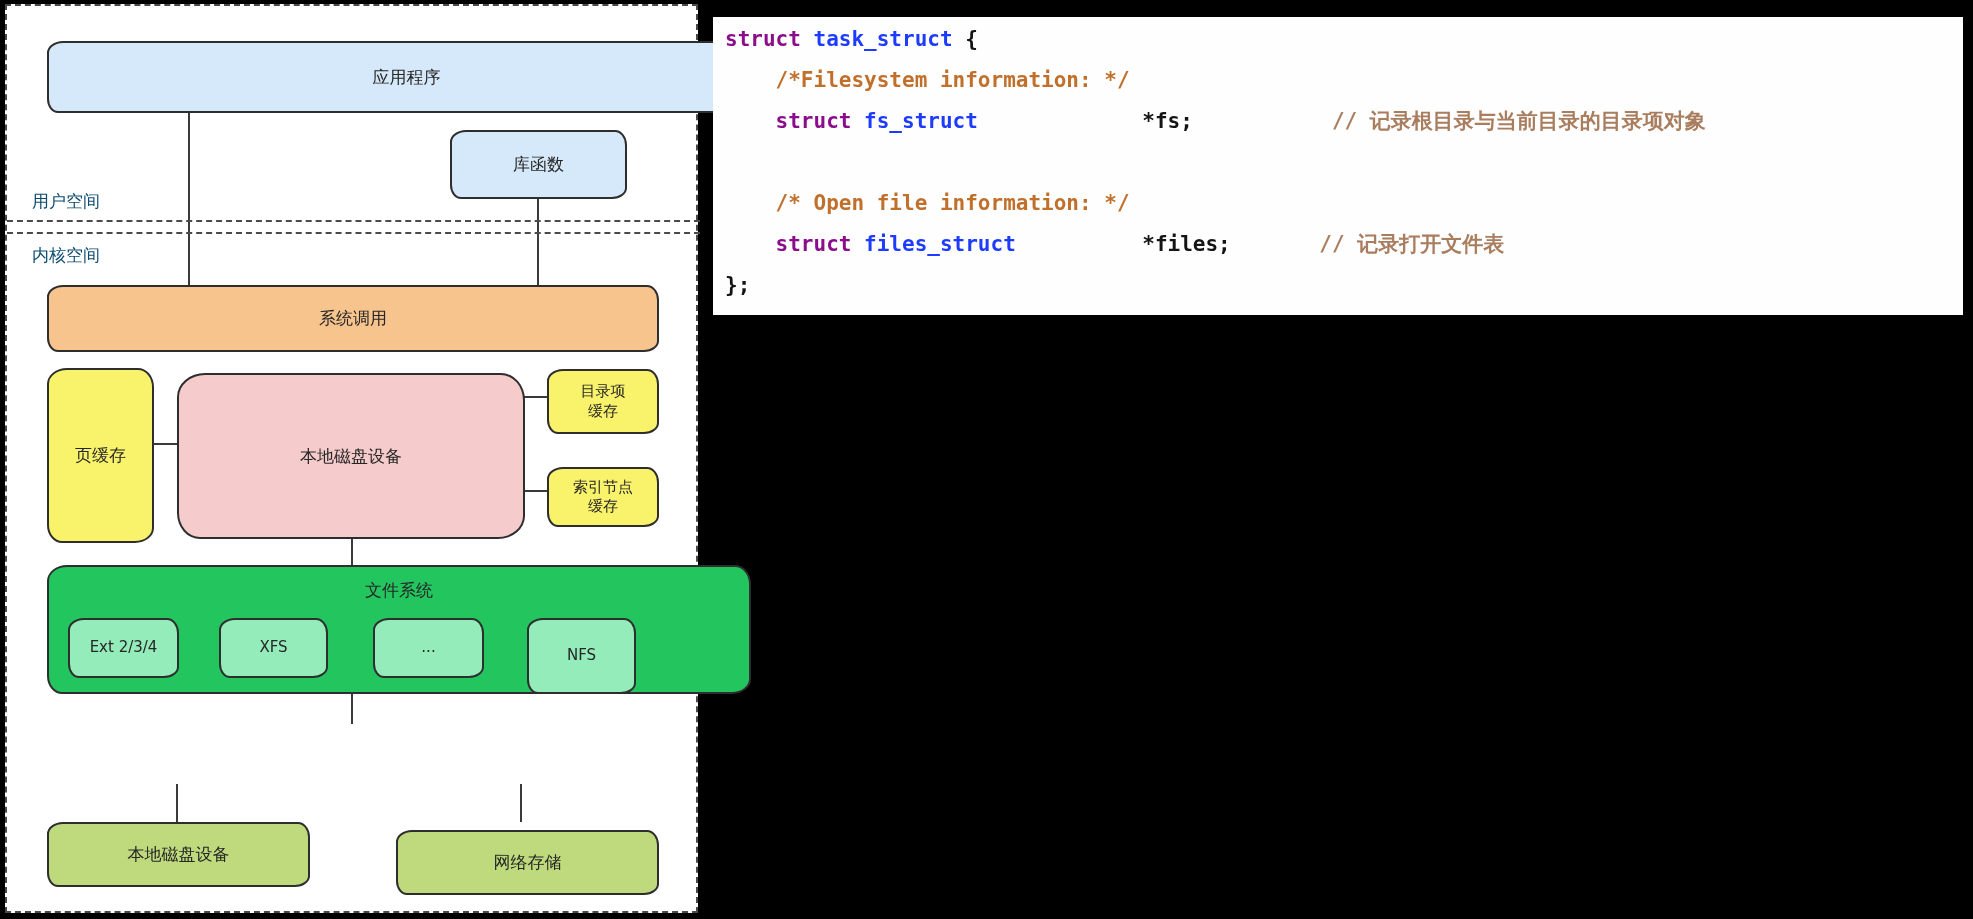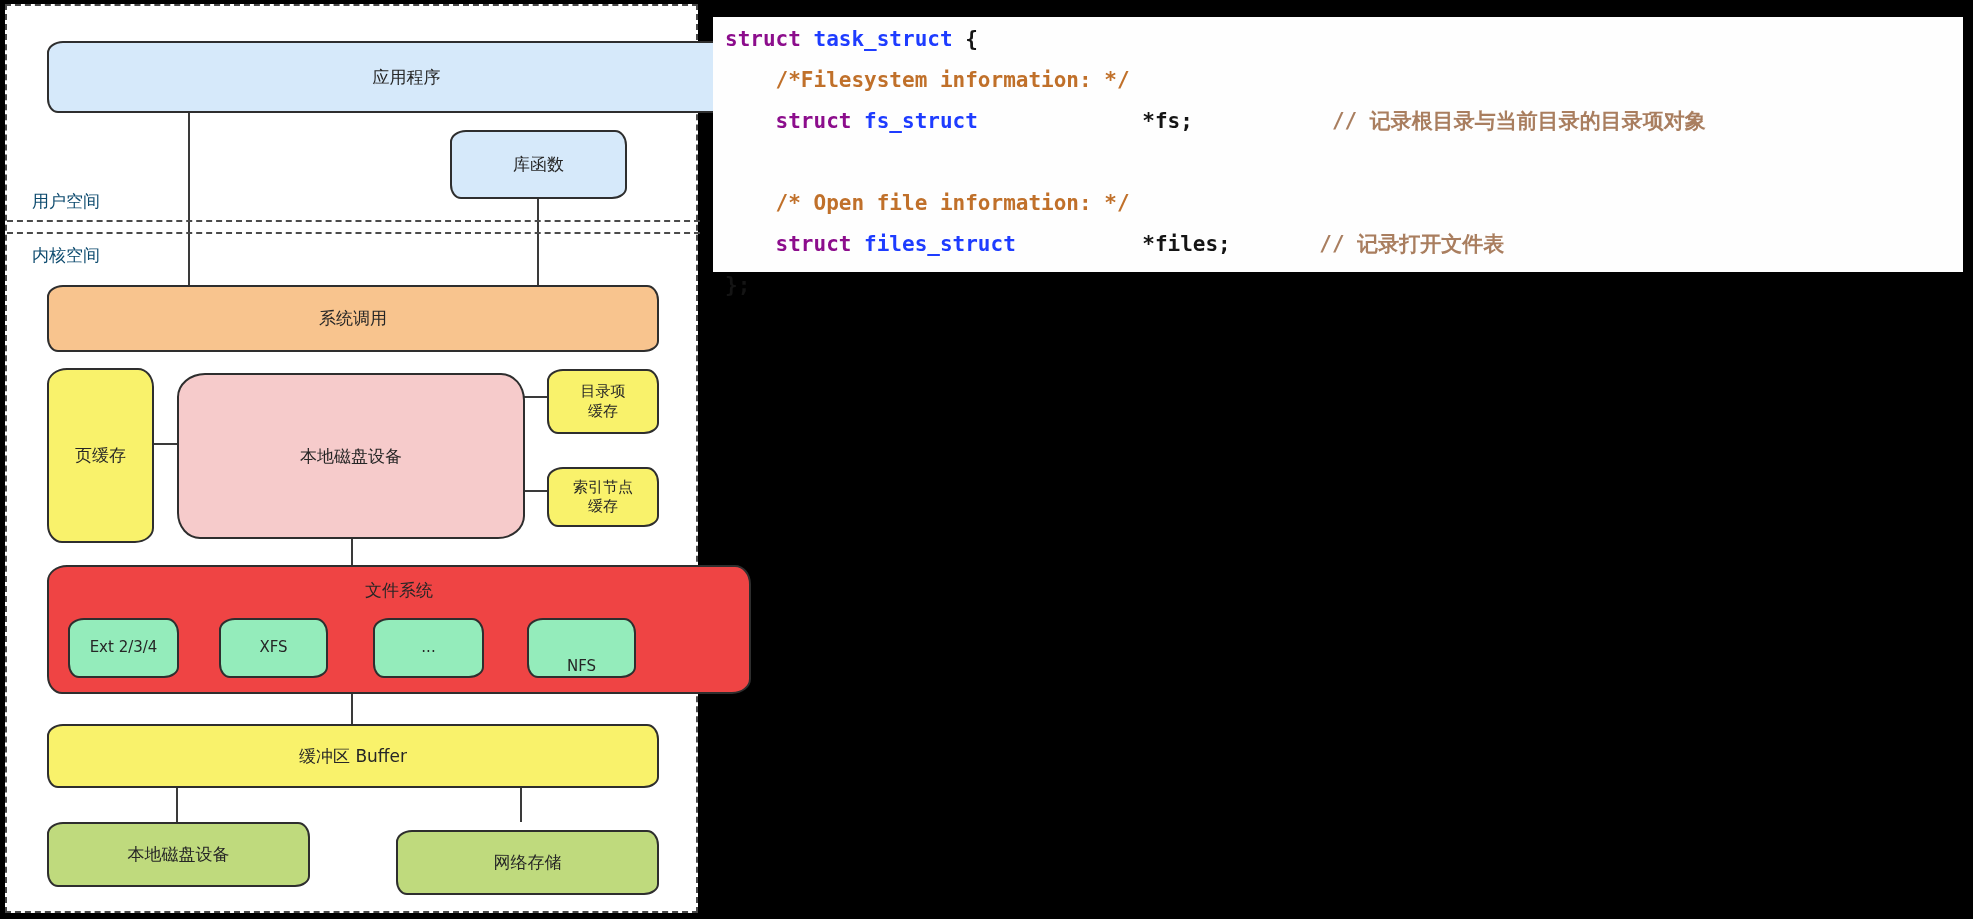--- a/index.html
+++ b/index.html
@@ -15,21 +15,21 @@
   .radB{border-radius:20px 16px 19px 15px / 16px 19px 15px 18px;}
   .radC{border-radius:28px 24px 27px 23px / 24px 27px 23px 26px;}
   .space-label{position:absolute;color:#0c4a6e;font-size:17px;font-family:Liberation Mono, monospace;}
   .dash-line{position:absolute;left:0;width:693px;height:0;border-top:2px dashed #4a4a4a;}
   .vline{position:absolute;width:0;border-left:2px solid #3a3a3a;}
   .hline{position:absolute;height:0;border-top:2px solid #3a3a3a;}
   .fs-title{position:absolute;left:0;top:12px;width:100%;text-align:center;
     color:#262626;font-size:17px;}
   .small-text{font-size:15px;}
   
-  .code-panel{position:absolute;left:713px;top:17px;width:1250px;height:255px;
+  .code-panel{position:absolute;left:713px;top:17px;width:1250px;height:298px;
     background:#fefefe;box-sizing:border-box;padding:2px 0 0 12px;
     font-family:"DejaVu Sans Mono","Liberation Mono",monospace;
     font-size:21px;font-weight:700;}
   .cl{white-space:pre;line-height:41px;height:41px;}
   .kw{color:#8c0d8c;}
   .typ{color:#1e3cff;}
   .pln{color:#141414;}
   .cmt-block{color:#c0702a;text-align:right;}
   .cmt-line{color:#a97e5f;}
 </style>
@@ -82,39 +82,36 @@
       </span>
     </div>
 
     <div class="dbox radA small-text" style="left: 540px; top: 461px; width: 112px; height: 60px; background-color: rgb(249, 242, 107);">
       <span>
         <span>索引节点</span><br>
         <span>缓存</span>
       </span>
     </div>
 
-    <div class="dbox radB" style="left: 40px; top: 559px; width: 704px; height: 129px; background-color: #ef4444;">
+    <div class="dbox radB" style="left: 40px; top: 559px; width: 704px; height: 129px; background-color: #22c55e;">
       <div class="fs-title">文件系统</div>
     </div>
     <div class="dbox radA small-text" style="left: 61px; top: 612px; width: 111px; height: 60px; background-color: rgb(148, 236, 187);">
       <span>Ext 2/3/4</span>
     </div>
     <div class="dbox radA small-text" style="left: 212px; top: 612px; width: 109px; height: 60px; background-color: rgb(148, 236, 187);">
       <span>XFS</span>
     </div>
     <div class="dbox radA small-text" style="left: 366px; top: 612px; width: 111px; height: 60px; background-color: rgb(148, 236, 187);">
       <span>...</span>
     </div>
-    <div class="dbox radA small-text" style="left: 520px; top: 612px; width: 109px; height: 60px; background-color: rgb(148, 236, 187); align-items: flex-end;">
+    <div class="dbox radA small-text" style="left: 520px; top: 612px; width: 109px; height: 76px; background-color: rgb(148, 236, 187);">
       <span>NFS</span>
     </div>
 
-    <div class="dbox radA" style="left: 40px; top: 718px; width: 612px; height: 64px; background-color: rgb(249, 242, 107);">
-      <span>缓冲区 Buffer</span>
-    </div>
 
     <div class="dbox radA" style="left: 40px; top: 816px; width: 263px; height: 65px; background-color: rgb(191, 218, 125);">
       <span>本地磁盘设备</span>
     </div>
     <div class="dbox radA" style="left: 389px; top: 816px; width: 263px; height: 65px; background-color: rgb(191, 218, 125); margin-top: 8px;">
       <span>网络存储</span>
     </div>
   </div>
 
   <div class="code-panel">

